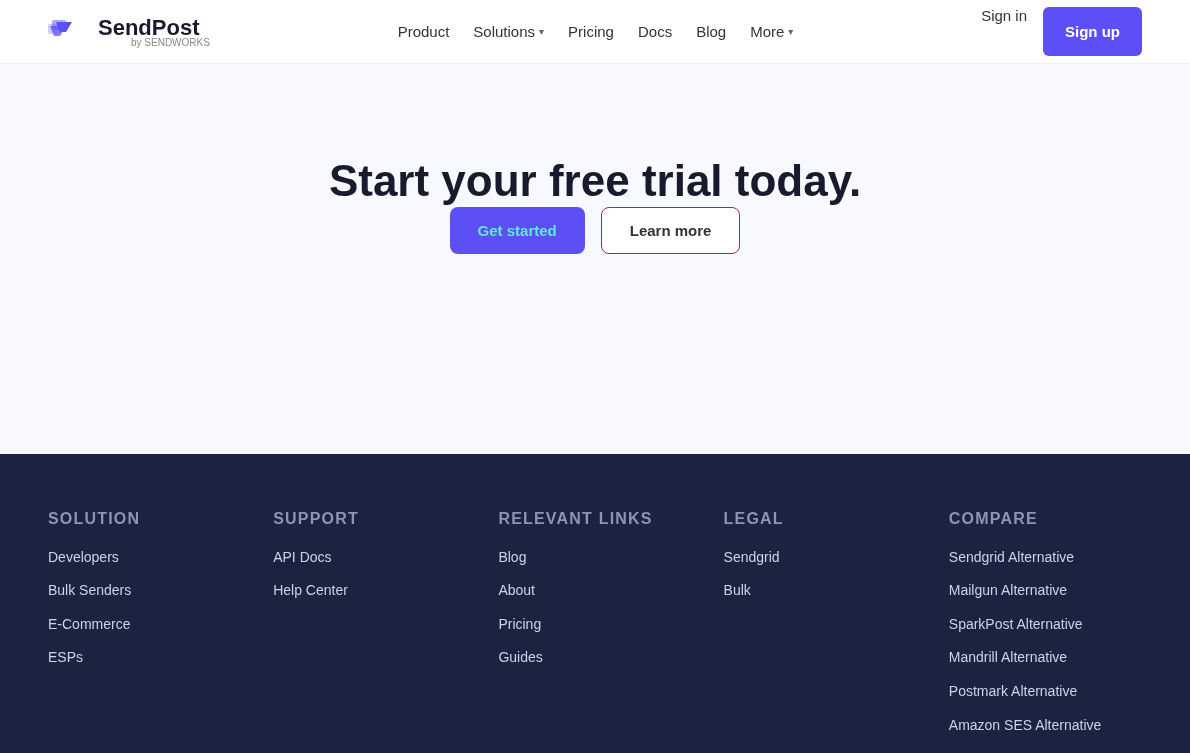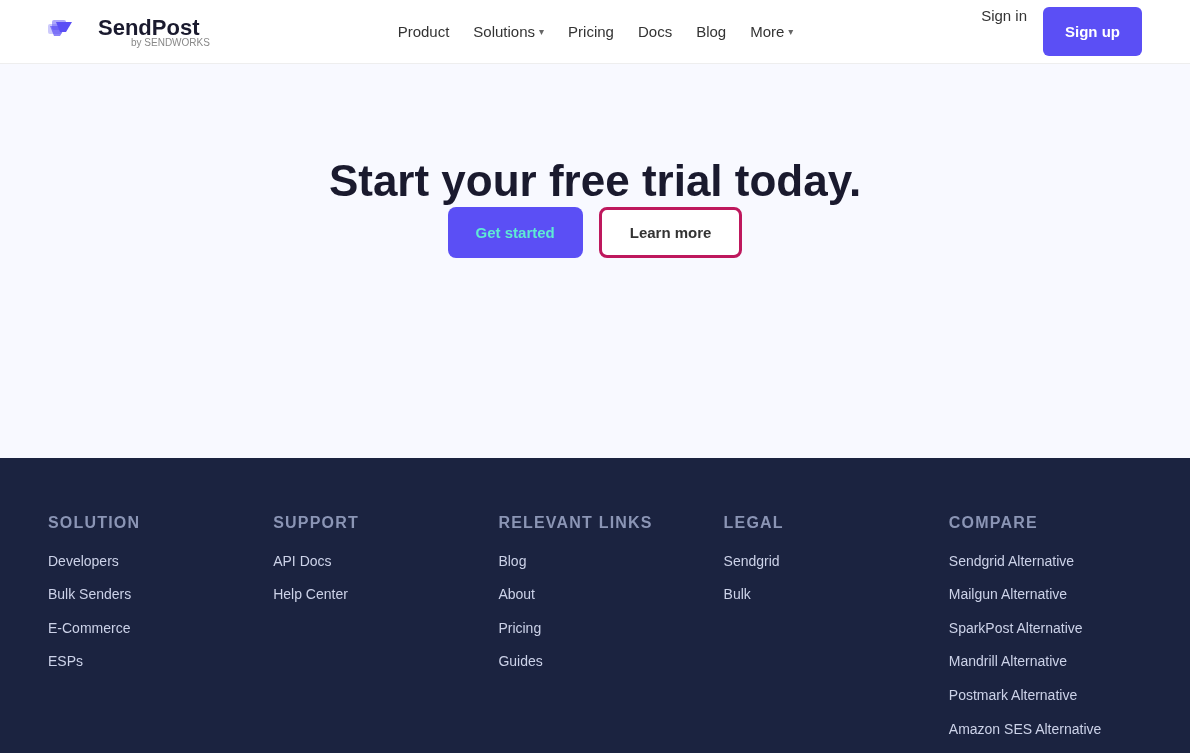--- a/index.html
+++ b/index.html
@@ -44,21 +44,21 @@
     }
     .hero-left { max-width: 600px; }
     .hero-title { font-size: 44px; font-weight: 800; color: #1a1a2e; line-height: 1.15; }
     .hero-right { display: flex; gap: 16px; }
     .btn-get-started {
       background: #5b4ff5; color: #5eead4; border: none; border-radius: 8px;
       padding: 14px 28px; font-size: 15px; font-weight: 600; cursor: pointer;
       white-space: nowrap;
     }
     .btn-learn-more {
-      background: #fff; color: #333; border: 3px solid #be185d; border-radius: 8px;
+      background: #fff; color: #333; border: 1px solid #be185d; border-radius: 8px;
       padding: 14px 28px; font-size: 15px; font-weight: 600; cursor: pointer;
       white-space: nowrap;
     }
 
     
     .divider-section {
       background: #f8f9ff;
       height: 120px;
     }
 

